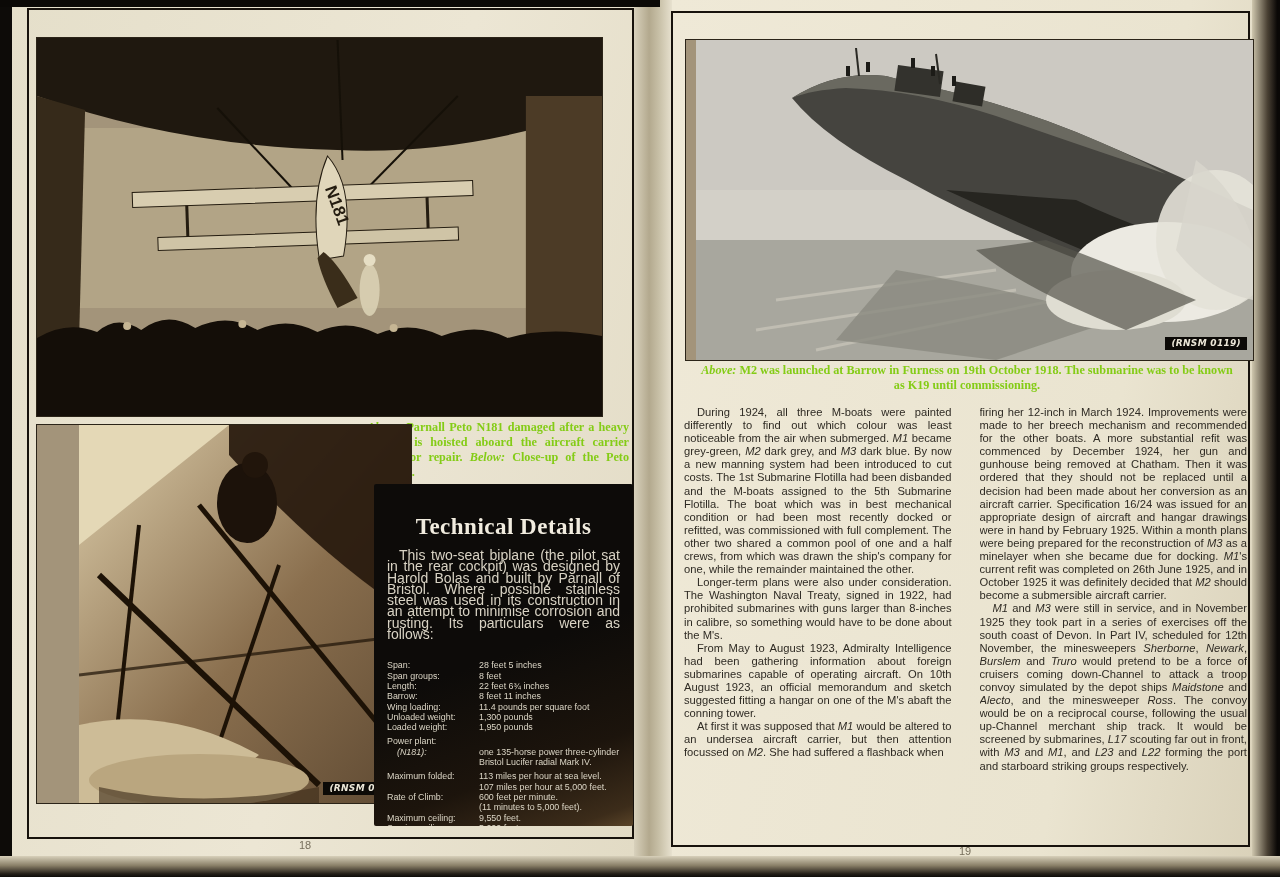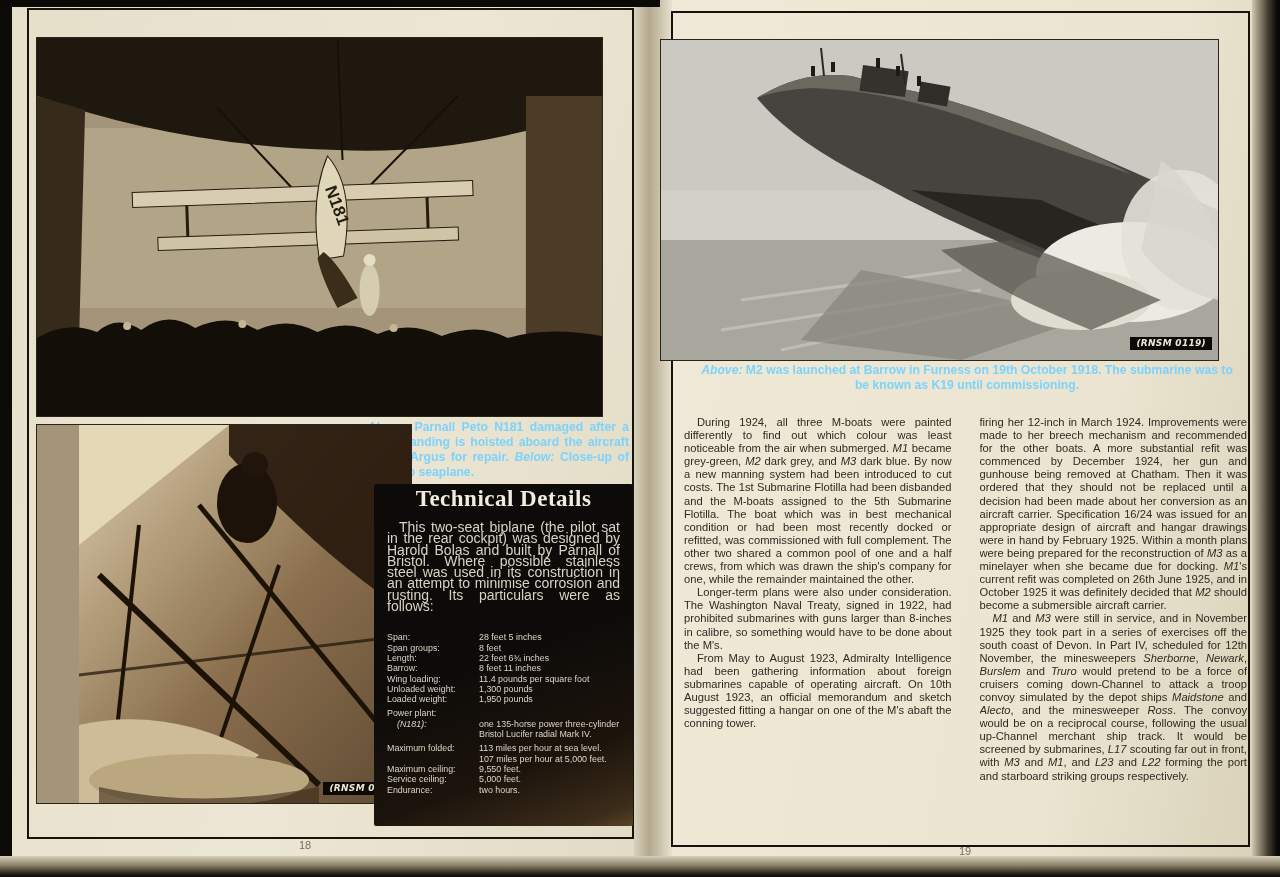--- a/index.html
+++ b/index.html
@@ -22,50 +22,50 @@
   
   .frame{position:absolute;border:2px solid #17120c;background:transparent;}
   .frame-left{left:27px;top:8px;width:603px;height:827px;}
   .frame-right{left:671px;top:11px;width:575px;height:832px;}
 
   
   .photo{position:absolute;overflow:hidden;border:1px solid #2b2418;background:#a3947a;}
   .photo svg{display:block;width:100%;height:100%;}
   .photo-hoist{left:36px;top:37px;width:565px;height:378px;}
   .photo-closeup{left:36px;top:424px;width:332px;height:378px;padding-left:42px;}
-  .photo-sub{left:660px;top:39px;width:557px;height:320px;}
+  .photo-sub{left:685px;top:39px;width:557px;height:320px;padding-left:10px;}
   .credit{position:absolute;right:6px;bottom:8px;background:#0c0a07;color:#ece7d8;
     font-family:"DejaVu Sans",sans-serif;font-style:italic;font-weight:bold;
     font-size:9px;padding:1px 6px 2px;letter-spacing:.3px;}
 
   
-  .caption{font-family:Liberation Sans, sans-serif;color:#7dd3fc;font-weight:600;}
+  .caption{font-family:Liberation Serif, serif;color:#84cc16;font-weight:600;}
   .caption-left{position:absolute;left:367px;top:420px;width:262px;font-size:12.2px;
     line-height:15px;text-align:justify;}
   .caption-right{position:absolute;left:697px;top:363px;width:540px;font-size:12.2px;
     line-height:14.5px;text-align:center;}
 
   
   .techbox{position:absolute;left:374px;top:484px;width:259px;height:342px;
-    box-sizing:border-box;padding:0 13px;overflow:hidden;border-radius:2px;
+    box-sizing:border-box;padding:28px 13px;overflow:hidden;border-radius:2px;
     background:linear-gradient(160deg,#0d0b09 50%,#1c140c 78%,#3c2c1a 95%,#5a4428 100%);
     color:#dcd6c6;}
   .tech-title{font-family:"Liberation Serif",serif;font-weight:bold;font-size:23px;
     text-align:center;color:#f1ecdf;letter-spacing:.5px;margin:2px 0 10px;}
   .tech-intro{font-size:14px;line-height:11.3px;text-align:justify;text-indent:12px;
     margin-bottom:20px;color:#d9d3c4;}
   .spec-row{display:flex;font-size:8.9px;line-height:10.3px;}
   .spec-row.gap{margin-top:4px;}
   .spec-label{flex:0 0 92px;}
   .spec-row.indent .spec-label{padding-left:10px;flex-basis:92px;box-sizing:border-box;}
   .spec-label.it{font-style:italic;}
   .spec-value{flex:1;}
 
   
-  .columns{position:absolute;left:684px;top:416px;width:563px;height:447px;
+  .columns{position:absolute;left:684px;top:406px;width:563px;height:447px;
     display:flex;gap:28px;overflow:hidden;}
   .col{width:271px;overflow:hidden;color:#2e2a23;font-size:11.2px;line-height:13.1px;
     text-align:justify;}
   .col p{margin:0;text-indent:13px;}
   .col[data-first-noindent] p:first-child{text-indent:0;}
 
   .pageno{position:absolute;width:56px;text-align:center;font-size:11px;color:#776f5c;}
   .pageno-left{left:277px;top:839px;}
   .pageno-right{left:937px;top:845px;}
 </style>
@@ -181,20 +181,24 @@
         </div>
         <div class="spec-row indent">
           <span class="spec-label it">(N181):</span>
           <span class="spec-value">one 135-horse power three-cylinder Bristol Lucifer radial Mark IV.</span>
         </div>
         <div class="spec-row gap">
           <span class="spec-label">Maximum folded:</span>
           <span class="spec-value">113 miles per hour at sea level.<br>107 miles per hour at 5,000 feet.</span>
         </div>
         <div class="spec-row">
+          <span class="spec-label">Rate of Climb:</span>
+          <span class="spec-value">600 feet per minute.<br>(11 minutes to 5,000 feet).</span>
+        </div>
+        <div class="spec-row">
           <span class="spec-label">Maximum ceiling:</span>
           <span class="spec-value">9,550 feet.</span>
         </div>
         <div class="spec-row">
           <span class="spec-label">Service ceiling:</span>
           <span class="spec-value">5,000 feet.</span>
         </div>
         <div class="spec-row">
           <span class="spec-label">Endurance:</span>
           <span class="spec-value">two hours.</span>
@@ -240,20 +244,21 @@
     <span class="credit" style="bottom:10px;">(RNSM 0119)</span>
   </div>
 
   <div class="caption caption-right"><i>Above:</i> M2 was launched at Barrow in Furness on 19th October 1918. The submarine was to be known as K19 until commissioning.</div>
 
   <div class="columns">
     <div class="col">
         <p>During 1924, all three M-boats were painted differently to find out which colour was least noticeable from the air when submerged. <i>M1</i> became grey-green, <i>M2</i> dark grey, and <i>M3</i> dark blue. By now a new manning system had been introduced to cut costs. The 1st Submarine Flotilla had been disbanded and the M-boats assigned to the 5th Submarine Flotilla. The boat which was in best mechanical condition or had been most recently docked or refitted, was commissioned with full complement. The other two shared a common pool of one and a half crews, from which was drawn the ship's company for one, while the remainder maintained the other.</p>
         <p>Longer-term plans were also under consideration. The Washington Naval Treaty, signed in 1922, had prohibited submarines with guns larger than 8-inches in calibre, so something would have to be done about the M's.</p>
         <p>From May to August 1923, Admiralty Intelligence had been gathering information about foreign submarines capable of operating aircraft. On 10th August 1923, an official memorandum and sketch suggested fitting a hangar on one of the M's abaft the conning tower.</p>
+        <p>At first it was supposed that <i>M1</i> would be altered to an undersea aircraft carrier, but then attention focussed on <i>M2</i>. She had suffered a flashback when</p>
       </div>
     <div class="col" data-first-noindent="true">
         <p>firing her 12-inch in March 1924. Improvements were made to her breech mechanism and recommended for the other boats. A more substantial refit was commenced by December 1924, her gun and gunhouse being removed at Chatham. Then it was ordered that they should not be replaced until a decision had been made about her conversion as an aircraft carrier. Specification 16/24 was issued for an appropriate design of aircraft and hangar drawings were in hand by February 1925. Within a month plans were being prepared for the reconstruction of <i>M3</i> as a minelayer when she became due for docking. <i>M1</i>'s current refit was completed on 26th June 1925, and in October 1925 it was definitely decided that <i>M2</i> should become a submersible aircraft carrier.</p>
         <p><i>M1</i> and <i>M3</i> were still in service, and in November 1925 they took part in a series of exercises off the south coast of Devon. In Part IV, scheduled for 12th November, the minesweepers <i>Sherborne</i>, <i>Newark</i>, <i>Burslem</i> and <i>Truro</i> would pretend to be a force of cruisers coming down-Channel to attack a troop convoy simulated by the depot ships <i>Maidstone</i> and <i>Alecto</i>, and the minesweeper <i>Ross</i>. The convoy would be on a reciprocal course, following the usual up-Channel merchant ship track. It would be screened by submarines, <i>L17</i> scouting far out in front, with <i>M3</i> and <i>M1</i>, and <i>L23</i> and <i>L22</i> forming the port and starboard striking groups respectively.</p>
       </div>
   </div>
 
   <div class="pageno pageno-right">19</div>
 </div>
 

